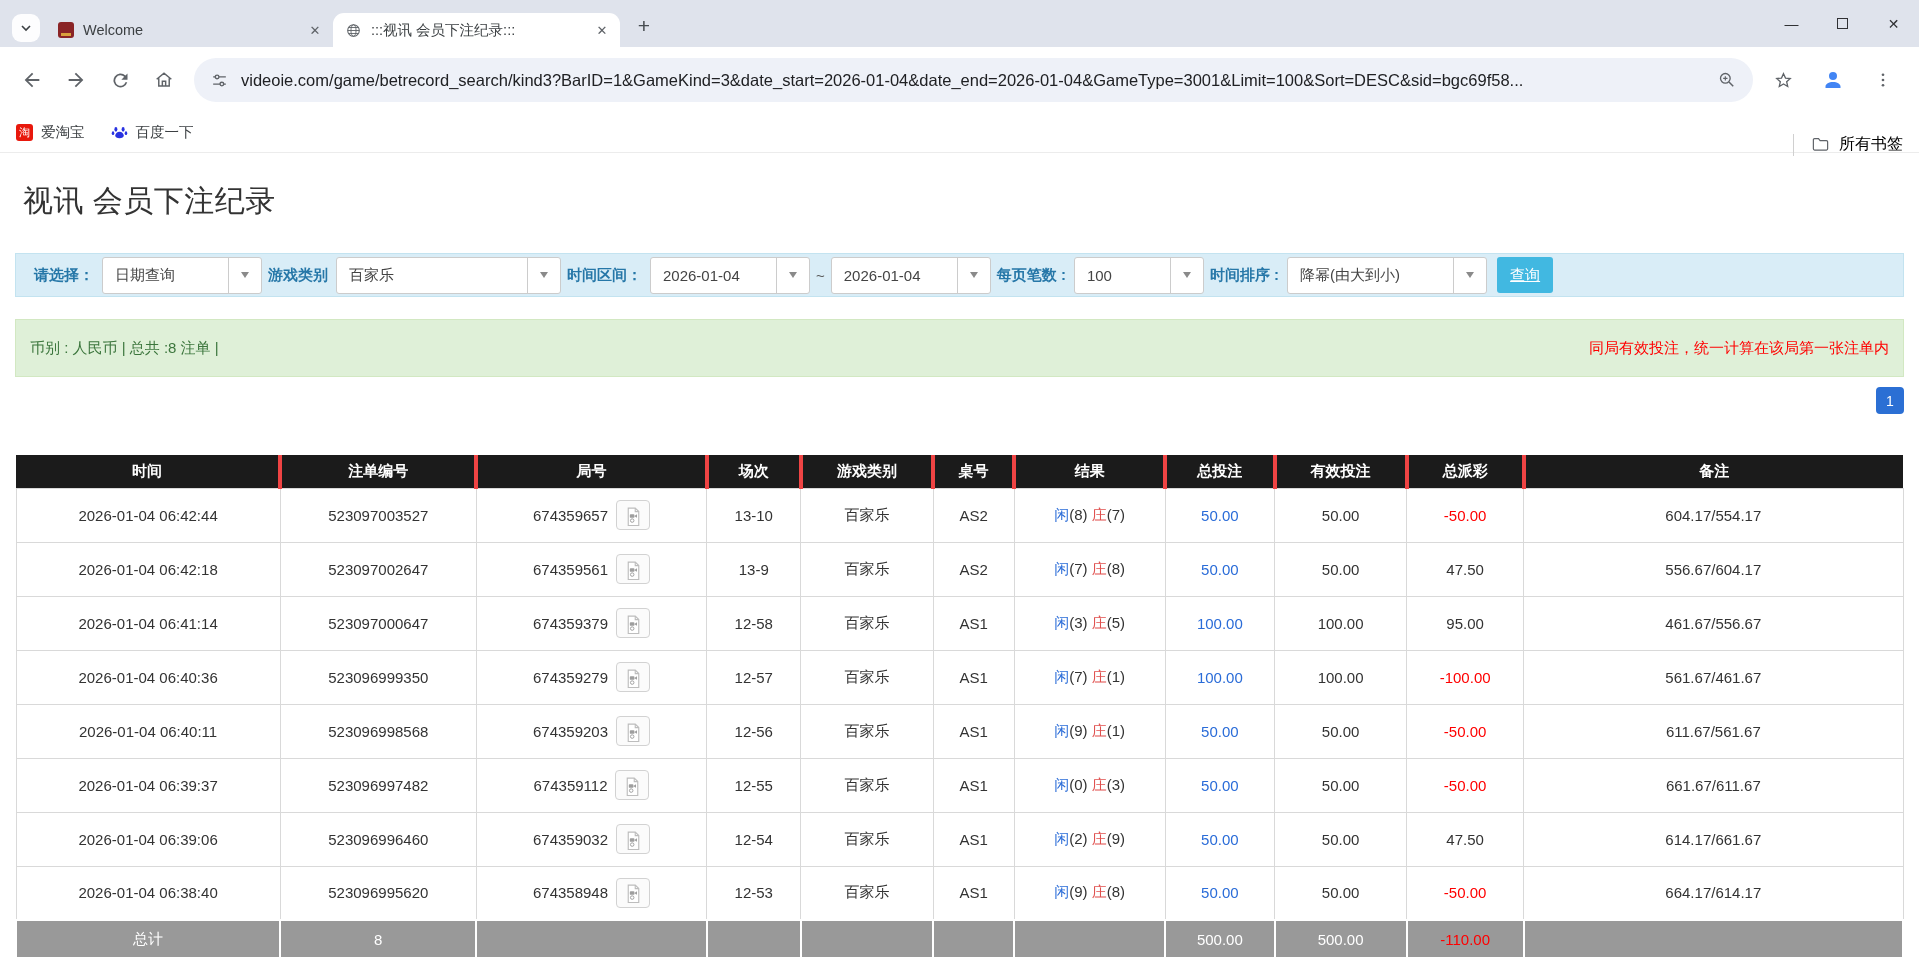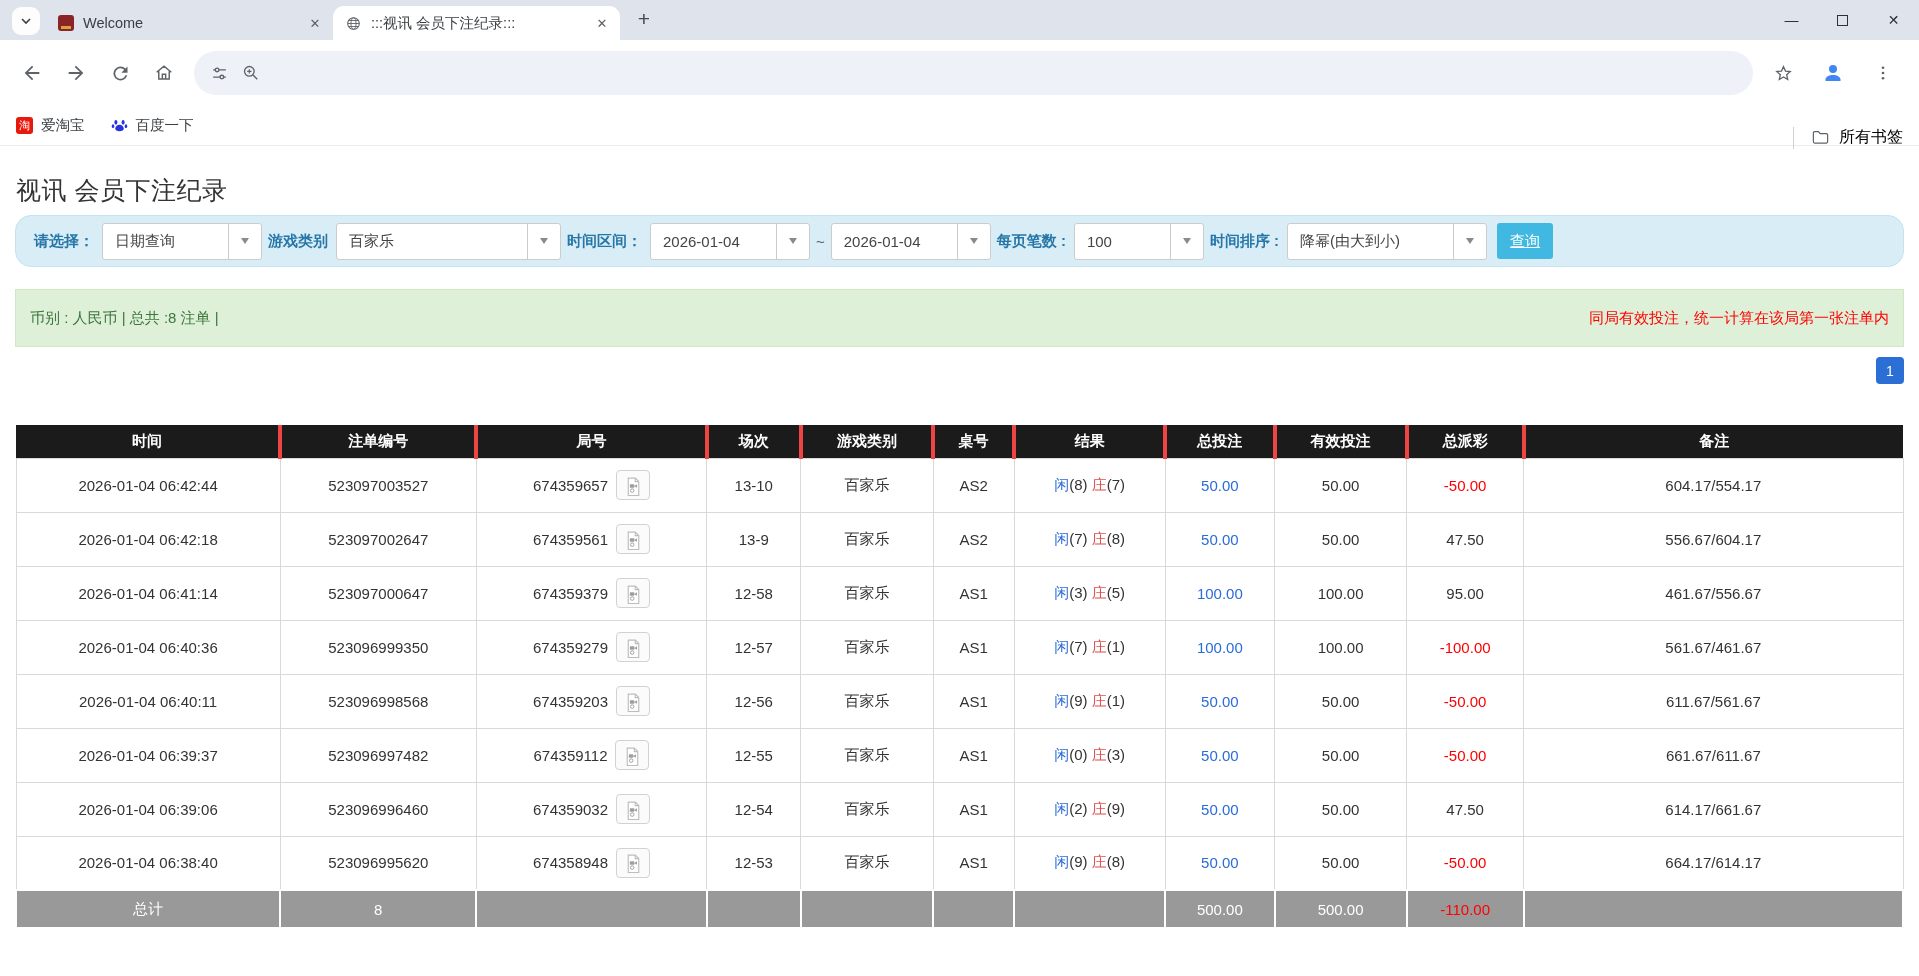--- a/index.html
+++ b/index.html
@@ -1,20 +1,20 @@
 <!DOCTYPE html>
 <html><head>
 <meta charset="utf-8">
 <style>
   * { margin:0; padding:0; box-sizing:border-box; }
   html,body { width:1919px; height:976px; overflow:hidden; background:#fff;
     font-family:"Liberation Sans", sans-serif; }
 
   
-  .tabstrip { height:40px; background:#dfe3ec; display:flex; align-items:flex-end; padding-left:8px; }
+  .tabstrip { height:47px; background:#dfe3ec; display:flex; align-items:flex-end; padding-left:8px; }
   .tab-search-btn { width:28px; height:28px; margin:0 6px 5px 4px; border-radius:9px; background:#fdfdfe;
     display:flex; align-items:center; justify-content:center; }
   .tab { display:flex; align-items:center; gap:9px; height:34px; width:287px; padding:0 8px 0 12px;
     border-radius:11px 11px 0 0; font-size:14.5px; color:#3c4043; }
   .tab.active { background:#fff; }
   .tab .tab-title { flex:1; overflow:hidden; white-space:nowrap; text-overflow:ellipsis; }
   .tab-close { width:20px; height:20px; border-radius:50%; display:flex; align-items:center; justify-content:center;
     color:#5f6368; font-size:13px; }
   .fav-welcome { width:16px; height:16px; border-radius:3px; background:#8a2426; position:relative; flex:none; }
   .fav-welcome::after { content:""; position:absolute; left:3px; right:3px; bottom:2px; height:3px; background:#d9a13c; }
@@ -34,23 +34,23 @@
   .bookmarks-bar { height:40px; background:#fff; border-bottom:1px solid #ececec; display:flex; align-items:center;
     padding:0 16px; gap:26px; }
   .bm-item { display:flex; align-items:center; gap:8px; font-size:14.5px; color:#3c4043; }
   .bm-fav-taobao { width:17px; height:17px; border-radius:3px; background:#e8180c; color:#fff; font-size:11px;
     display:flex; align-items:center; justify-content:center; flex:none; }
   .bm-right { margin-left:auto; display:flex; align-items:center; gap:9px;margin-top:24px; }
   .bm-divider { width:1px; height:22px; background:#d0d0d0; margin-right:8px; }
 
   
   .content { padding:0 15px; }
-  .page-title { font-size:25px; font-weight:400; color:#333; margin:28px 0 0 1px; letter-spacing:0.5px; }
-
-  .filter-panel { margin-top:8px; background:#d9edf7; border:1px solid #c3e3f0; border-radius:16px; height:52px;
+  .page-title { font-size:30px; font-weight:400; color:#333; margin:28px 0 0 8px; letter-spacing:0.5px; }
+
+  .filter-panel { margin-top:31px; background:#d9edf7; border:1px solid #c3e3f0; border-radius:0; height:44px;
     display:flex; align-items:center; padding:0 12px; }
   .f-label { color:#2677a8; font-weight:bold; font-size:15px; white-space:nowrap; margin:0 8px 0 6px; }
   .ui-select { background:#fff; border:1px solid #ccc; border-radius:3px; height:37px; display:flex; align-items:stretch; flex:none; }
   .ui-select .val { flex:1; display:flex; align-items:center; padding:12px 12px; font-size:15px; color:#444; white-space:nowrap; overflow:hidden; }
   .ui-select .arrow { width:33px; border-left:1px solid #ccc; display:flex; align-items:center; justify-content:center; }
   .arrow-glyph { width:0; height:0; border-left:4.5px solid transparent; border-right:4.5px solid transparent; border-top:6px solid #8a8a8a; }
   .w-query{width:160px;} .w-game{width:225px;} .w-date{width:160px;} .w-per{width:130px;} .w-sort{width:200px;}
   .tilde { color:#555; font-size:15px; margin:0 6px; }
   .search-btn { background:#41b8e1; color:#fff; border:none; border-radius:3px; height:36px; padding:0 13px;
     font-size:15px; margin-left:10px; cursor:pointer;text-decoration:underline; }
@@ -133,20 +133,21 @@
       <svg width="22" height="22" viewBox="0 0 24 24">
         <path d="M4 11.2L12 4.6l8 6.6 M6.3 10v8.6h11.4V10 M10.2 18.6v-5.2h3.6v5.2" fill="none" stroke="#5f6368" stroke-width="1.6"></path>
       </svg>
     </div>
     <div class="omnibox">
       <svg width="19" height="19" viewBox="0 0 24 24">
         <path d="M4 7.5h2.6 M11.4 7.5H20 M4 16.5h8.6 M17.4 16.5H20" stroke="#5f6368" stroke-width="1.7" fill="none"></path>
         <circle cx="9" cy="7.5" r="2.3" fill="none" stroke="#5f6368" stroke-width="1.7"></circle>
         <circle cx="15" cy="16.5" r="2.3" fill="none" stroke="#5f6368" stroke-width="1.7"></circle>
       </svg>
+      <span class="url-text">videoie.com/game/betrecord_search/kind3?BarID=1&amp;GameKind=3&amp;date_start=2026-01-04&amp;date_end=2026-01-04&amp;GameType=3001&amp;Limit=100&amp;Sort=DESC&amp;sid=bgc69f58...</span>
       <svg width="20" height="20" viewBox="0 0 24 24">
         <circle cx="10" cy="10" r="5.8" fill="none" stroke="#5f6368" stroke-width="1.6"></circle>
         <line x1="14.4" y1="14.4" x2="19.5" y2="19.5" stroke="#5f6368" stroke-width="1.8"></line>
         <path d="M7.4 10h5.2 M10 7.4v5.2" stroke="#5f6368" stroke-width="1.4"></path>
       </svg>
     </div>
     <div class="chrome-right">
       <div class="nav-btn">
         <svg width="21" height="21" viewBox="0 0 24 24">
           <path d="M12 4.2l2.3 5 5.4.5-4.1 3.7 1.2 5.4L12 15.9l-4.8 2.9 1.2-5.4-4.1-3.7 5.4-.5z" fill="none" stroke="#5f6368" stroke-width="1.5"></path>

